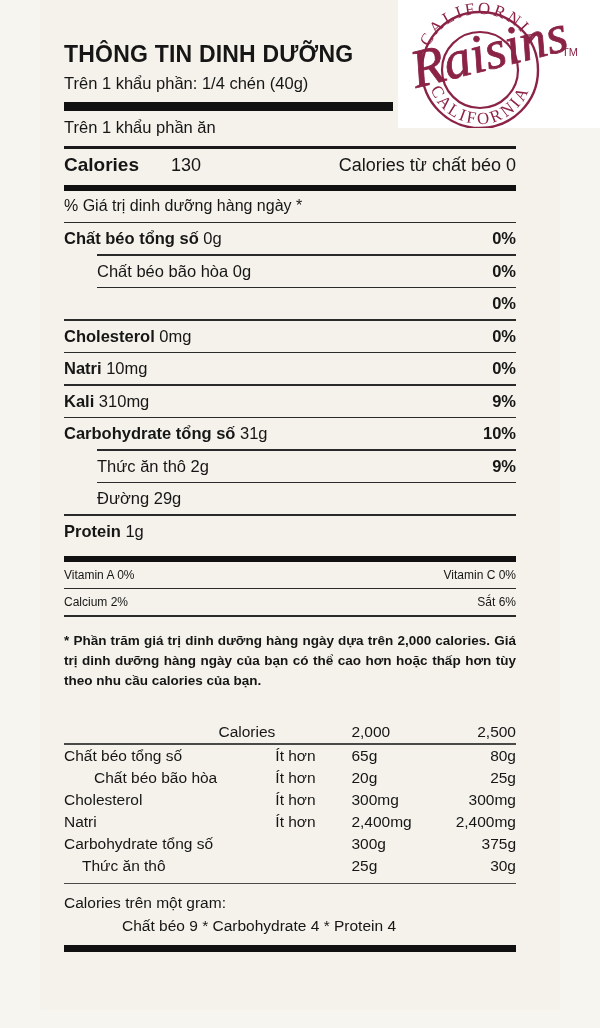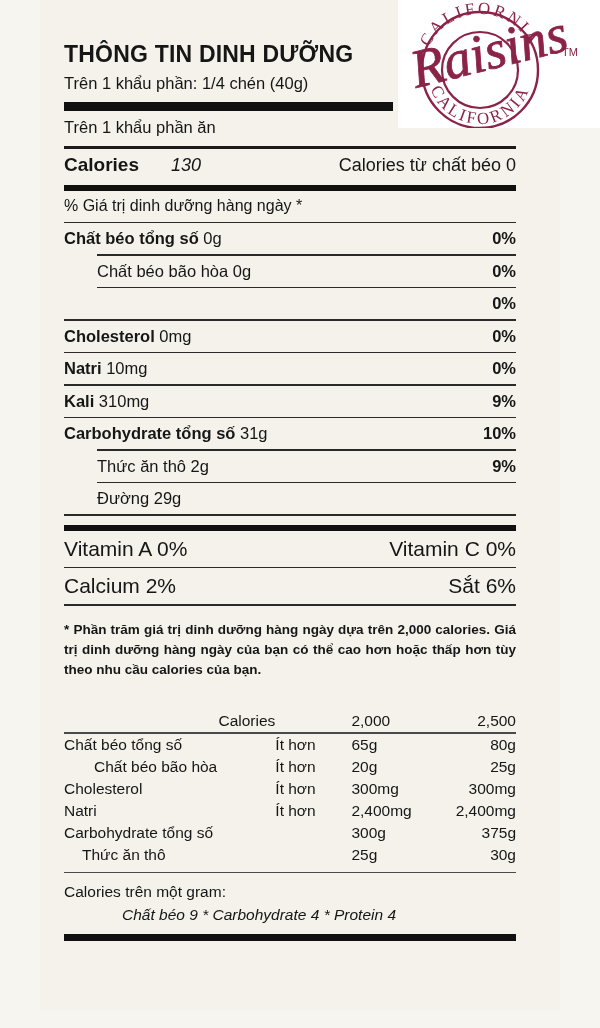--- a/index.html
+++ b/index.html
@@ -92,21 +92,20 @@
     align-items: baseline;
     padding: 5px 0 9px 0;
   }
   .cal-label {
     font-size: 19px;
     font-weight: bold;
   }
   .cal-val {
     font-size: 18px;
     margin-left: 32px;
-    font-style: italic;
   }
   .cal-fat {
     font-size: 18px;
     margin-left: auto;
   }
 
   .dv-head {
     font-size: 16px;
     padding: 6px 0 7px 0;
   }
@@ -125,21 +124,21 @@
     font-weight: bold;
     font-size: 16.5px;
   }
   .nrow.sub { padding-left: 33px; align-items: flex-end; }
 
   .rule.sub-rule { margin-left: 33px; }
 
   
   .vrow {
     display: flex;
-    font-size: 21px;
+    font-size: 12px;
     padding: 6px 0 6px 0;
     gap: 29px;
   }
   .vrow .v-left { }
   .vrow .v-right { margin-left: auto; }
 
   
   .footnote {
     font-size: 13.5px;
     font-weight: bold;
@@ -171,21 +170,21 @@
   tr.rule-row td {
     padding: 0;
     height: 1.2px;
     background: #4a4a4a;
   }
   .calgram {
     font-size: 15.5px;
     line-height: 1.5;
     padding-top: 7px;
   }
-  .calgram .ind { padding-left: 58px; display: block; font-style: italic; }
+  .calgram .ind { padding-left: 58px; display: block; }
 
   
   #logo-box {
     position: absolute;
     left: 398px;
     top: 0;
     width: 202px;
     height: 128px;
     background: #ffffff;
     overflow: hidden;
@@ -259,20 +258,24 @@
       <div class="nrow sub">
         <span class="nm">Thức ăn thô 2g</span>
         <span class="pct">9%</span>
       </div>
       <div class="rule sub-rule"></div>
       <div class="nrow sub">
         <span class="nm">Đường 29g</span>
         <span class="pct"></span>
       </div>
       <div class="rule"></div>
+      <div class="nrow">
+        <span class="nm"><b>Protein</b> 1g</span>
+        <span class="pct"></span>
+      </div>
     </div>
 
   <div class="bar-med" style="margin-top:9px;"></div>
 
   <div id="vitamin-rows">
       <div class="vrow">
         <span class="v-left">Vitamin A 0%</span>
         <span class="v-right">Vitamin C 0%</span>
       </div>
       <div class="rule"></div>

